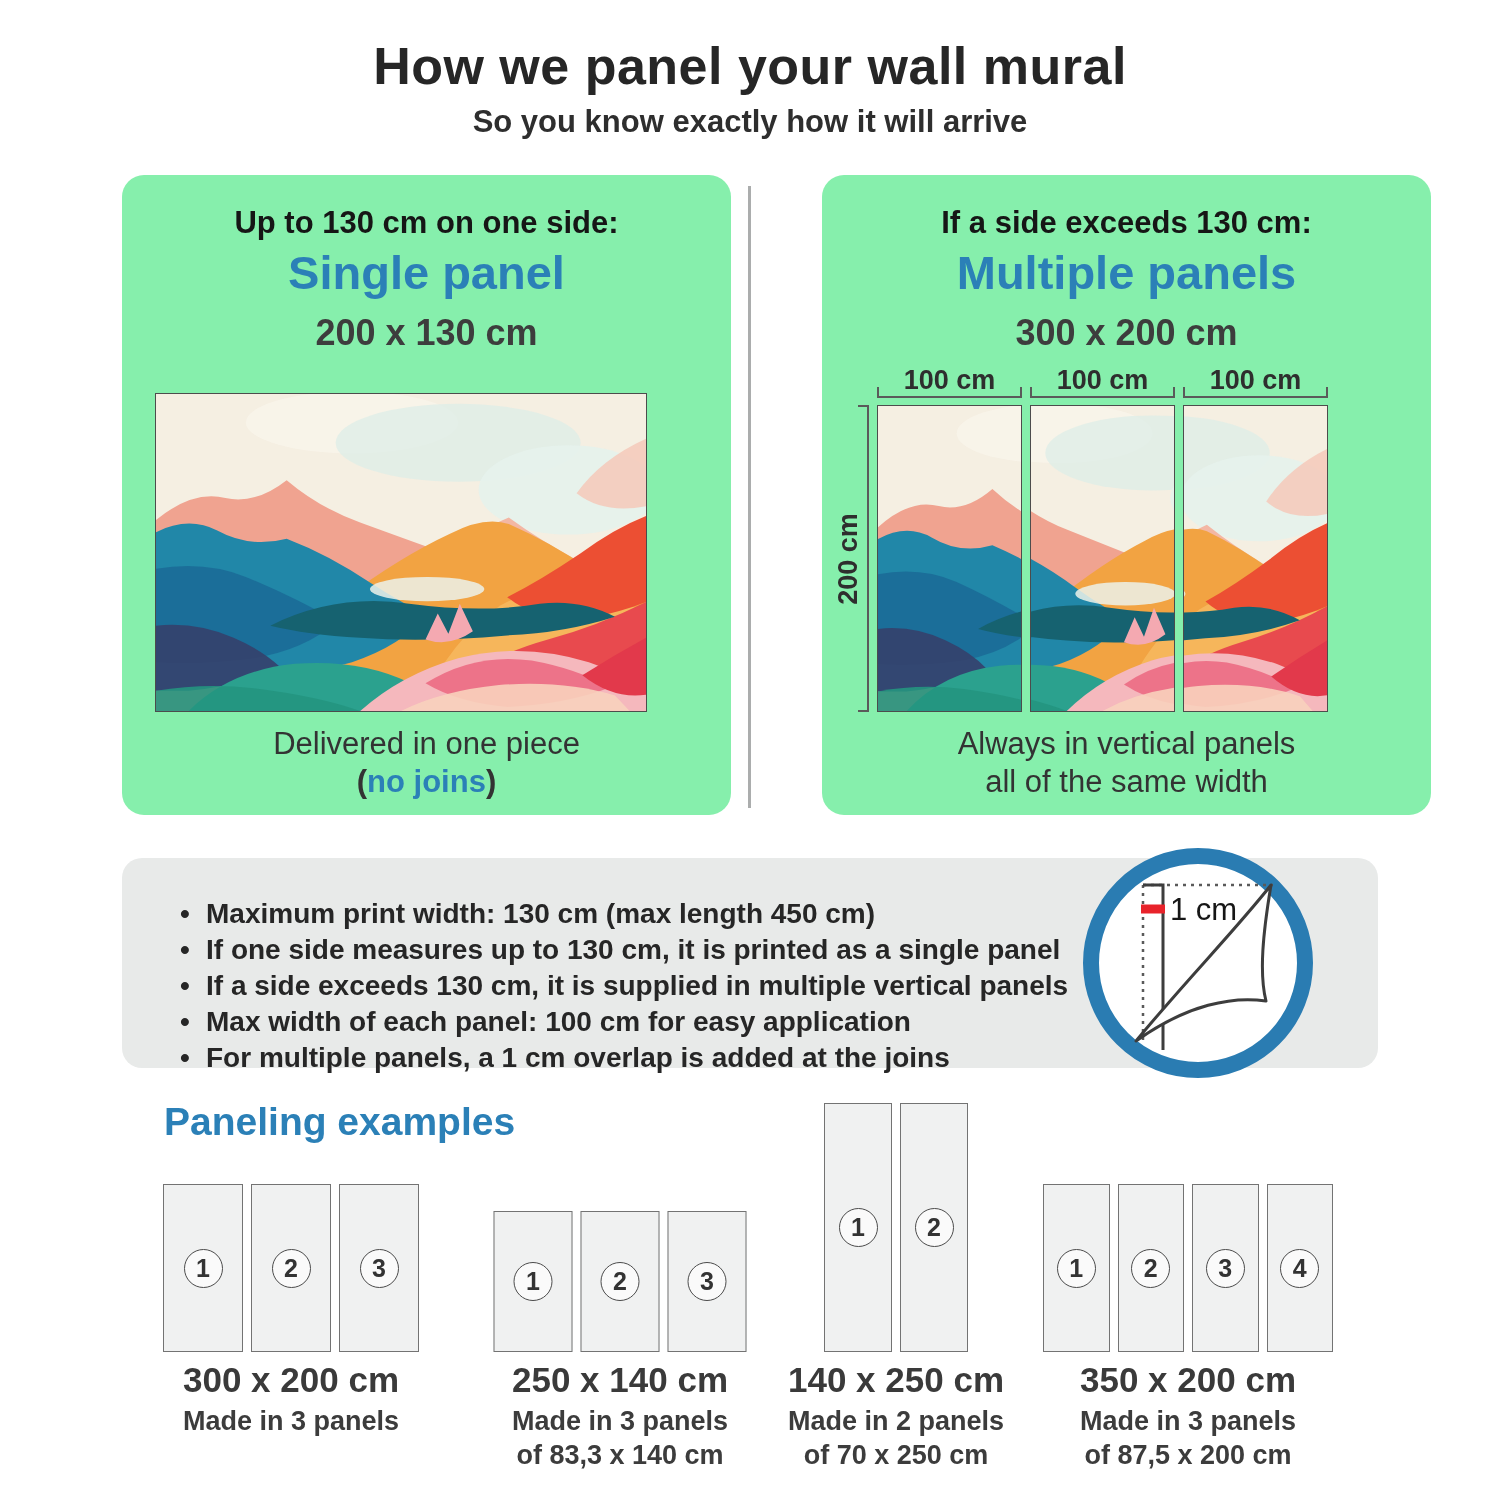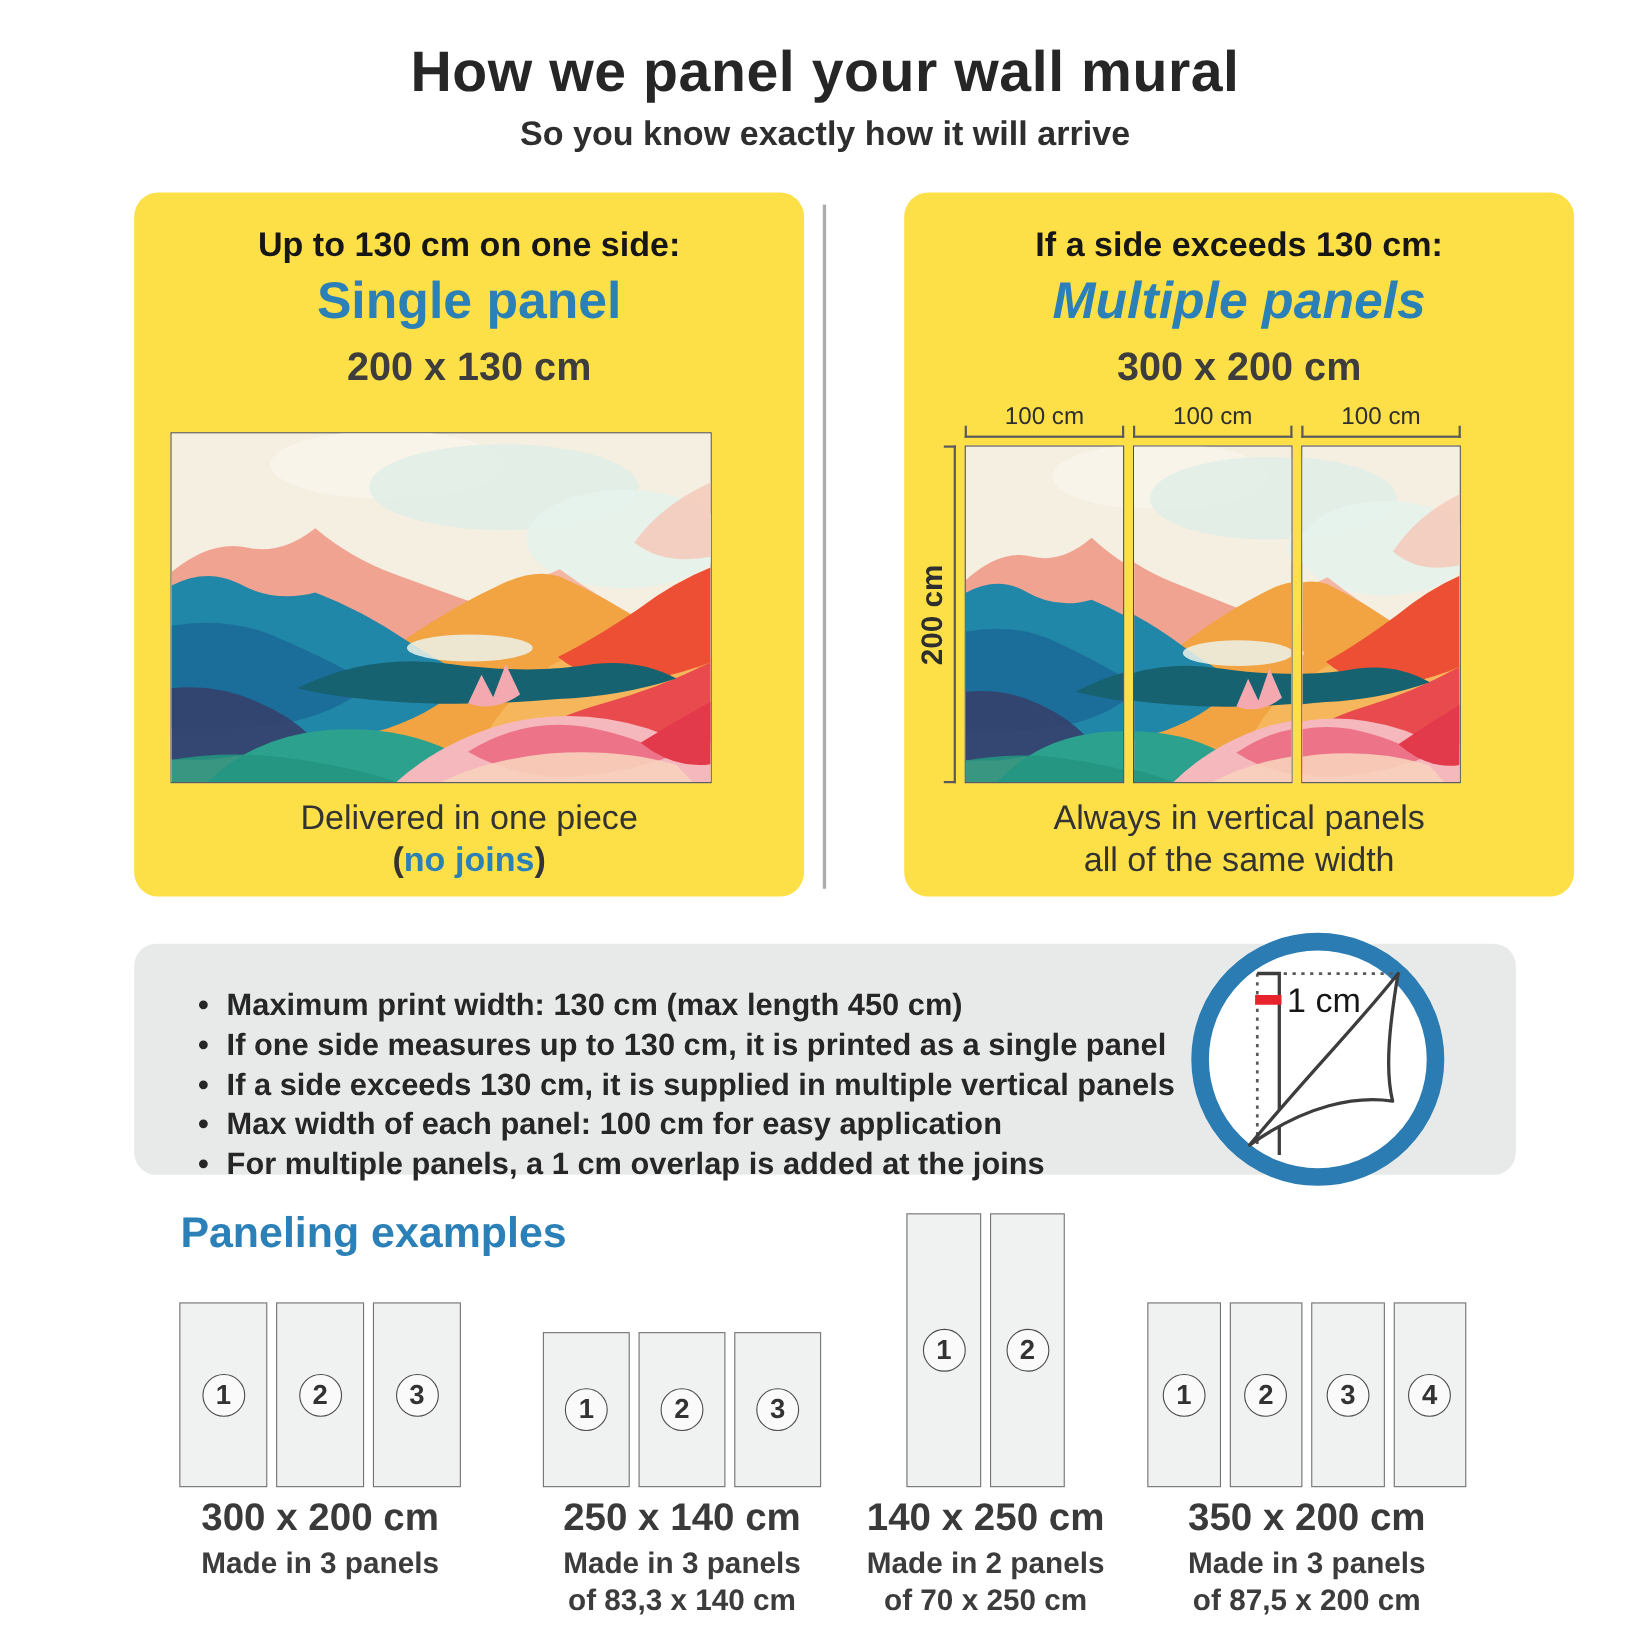--- a/index.html
+++ b/index.html
@@ -6,21 +6,21 @@
   .page{position:relative;width:1500px;height:1500px;background:#ffffff;overflow:hidden;
         font-family:"Liberation Sans", sans-serif;color:#2b2b2b;}
 
   
   .hdr-title{position:absolute;left:0;top:36px;width:1500px;text-align:center;
              font-size:52px;font-weight:800;letter-spacing:.5px;color:#262626;}
   .hdr-sub{position:absolute;left:0;top:104px;width:1500px;text-align:center;
            font-size:31px;font-weight:600;color:#2e2e2e;}
 
   
-  .card{position:absolute;top:175px;width:609px;height:640px;background:#fde047;border-radius:22px;}
+  .card{position:absolute;top:175px;width:609px;height:640px;background:#86efac;border-radius:22px;}
   .card-left{left:122px;}
   .card-right{left:822px;}
   .divider{position:absolute;left:748px;top:186px;width:3px;height:622px;background:#abadad;}
 
   .cond{position:absolute;top:30px;left:0;width:100%;text-align:center;
         font-size:31px;font-weight:800;color:#161616;}
   .card-heading{position:absolute;top:70px;left:0;width:100%;text-align:center;
         font-size:47px;font-weight:800;}
   .card-size{position:absolute;top:137px;left:0;width:100%;text-align:center;
         font-size:36px;font-weight:800;color:#3d3d3d;}
@@ -28,21 +28,21 @@
   .mural-single{position:absolute;left:33px;top:218px;width:490px;height:317px;
         border:1px solid #4c4c4c;background:#f5efe2;}
   .mural-single svg{display:block;width:100%;height:100%;}
 
   .card-foot{position:absolute;top:550px;left:0;width:100%;text-align:center;
         font-size:31px;color:#333;line-height:38px;}
   .foot-bold{font-weight:800;}
 
   
   .wlabel{position:absolute;top:190px;width:145px;text-align:center;
-          font-size:22px;color:#2e2e2e;font-weight:400;}
+          font-size:27px;color:#2e2e2e;font-weight:700;}
   .hbracket{position:absolute;top:221px;width:145px;height:11px;border-top:2px solid #5a5a5a;}
   .hbracket::before,.hbracket::after{content:'';position:absolute;top:-11px;width:2px;height:11px;background:#5a5a5a;}
   .hbracket::before{left:0;}
   .hbracket::after{right:0;}
 
   .vbracket{position:absolute;left:45px;top:230px;width:11px;height:307px;border-left:2px solid #5a5a5a;}
   .vbracket::before,.vbracket::after{content:'';position:absolute;left:-11px;width:11px;height:2px;background:#5a5a5a;}
   .vbracket::before{top:0;}
   .vbracket::after{bottom:0;}
   .hlabel{position:absolute;left:-128px;top:369px;width:307px;height:30px;text-align:center;
@@ -131,21 +131,21 @@
     <div class="card-foot">
       <div>Delivered in one piece</div>
       <div class="foot-bold"><span>(</span><span class="accent" style="color: rgb(43, 128, 183);">no joins</span><span>)</span></div>
     </div>
   </section>
 
   <div class="divider"></div>
 
   <section class="card card-right">
     <div class="cond">If a side exceeds 130 cm:</div>
-    <div class="card-heading accent" style="color: rgb(43, 128, 183); font-style: italic;">Multiple panels</div>
+    <div class="card-heading accent" style="color: rgb(43, 128, 183);">Multiple panels</div>
     <div class="card-size">300 x 200 cm</div>
 
     <div class="wlabel" style="left:55px">100 cm</div>
     <div class="wlabel" style="left:208px">100 cm</div>
     <div class="wlabel" style="left:361px">100 cm</div>
     <div class="hbracket" style="left:55px"></div>
     <div class="hbracket" style="left:208px"></div>
     <div class="hbracket" style="left:361px"></div>
 
     <div class="vbracket"></div>

